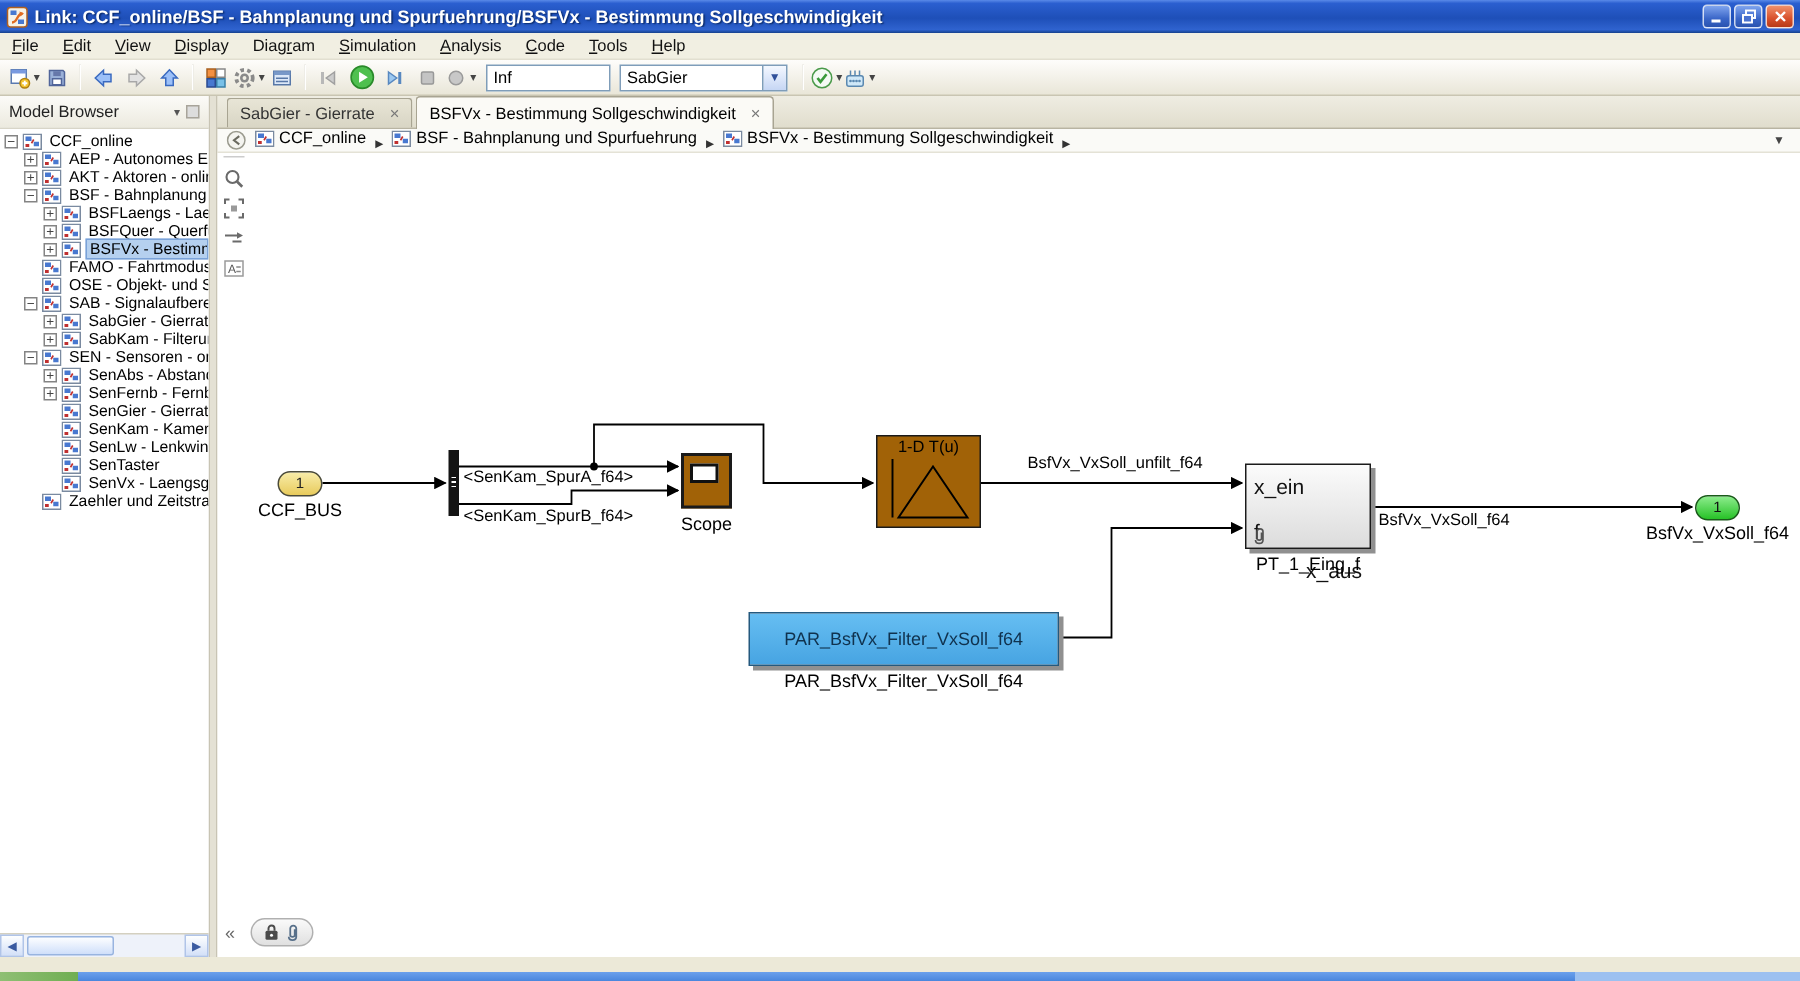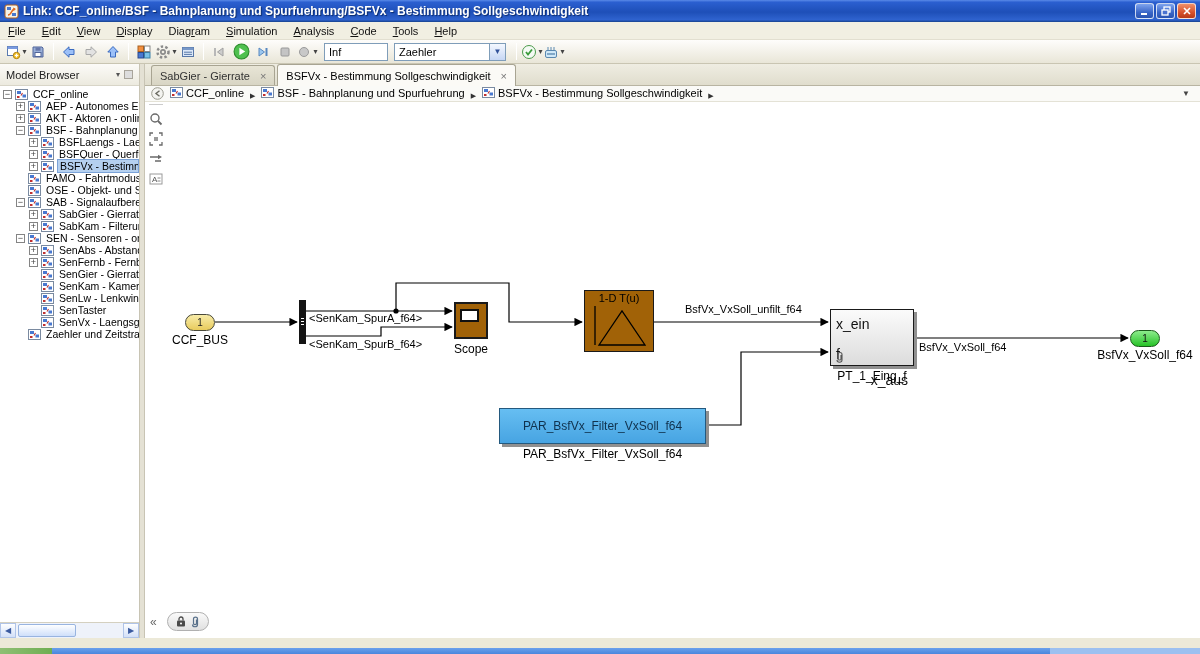--- a/index.html
+++ b/index.html
@@ -23,21 +23,21 @@
     display:flex;align-items:center;font-size:11px;color:#111;border-bottom:1px solid #e2dfd0;}
   .menu-item{padding:2px 8px;cursor:default;}
 
   
   #toolbar{position:absolute;left:0;top:40px;width:100%;height:24px;
     background:linear-gradient(180deg,#fefdfb,#e9e6d8);border-bottom:1px solid #c9c5b2;
     display:flex;align-items:center;padding:0 5px;}
   .tb-btn{height:20px;min-width:22px;display:flex;align-items:center;justify-content:center;border-radius:2px;}
   .tb-caret{font-size:8px;color:#444;margin-left:1px;}
   .tb-sep{width:1px;height:17px;background:#c4c0ae;border-right:1px solid #ffffff;margin:0 4px;}
-  #stoptime-input{width:64px;height:18px;border:1px solid #7f9db9;font-size:11px;padding:1px 4px;
+  #stoptime-input{width:83px;height:18px;border:1px solid #7f9db9;font-size:11px;padding:1px 4px;
     margin:0 6px;font-family:"Liberation Sans",sans-serif;}
   #mode-select{width:112px;height:18px;border:1px solid #7f9db9;background:#fff;font-size:11px;
     display:flex;align-items:center;margin-right:6px;}
   #mode-select .val{flex:1;padding-left:4px;}
   #mode-select .arrow{width:16px;height:100%;background:linear-gradient(180deg,#f4f8ff,#c6d6f4);
     border-left:1px solid #7f9db9;display:flex;align-items:center;justify-content:center;
     font-size:8px;color:#30509a;}
 
   
   #main{position:absolute;left:0;top:64px;width:100%;height:574px;display:flex;}
@@ -256,21 +256,21 @@
         </svg>
     </span>
     <span class="tb-btn">
       <svg width="16" height="16" viewBox="0 0 16 16">
           <circle cx="8" cy="8" r="4.5" fill="#c8c8c8" stroke="#9a9a9a"></circle>
         </svg>
       <span class="tb-caret">▾</span>
     </span>
     <input id="stoptime-input" value="Inf" style="">
     <span id="mode-select">
-      <span class="val">Zaehler</span>
+      <span class="val">SabGier</span>
       <span class="arrow">▼</span>
     </span>
     <span class="tb-sep"></span>
     <span class="tb-btn">
       <svg width="16" height="16" viewBox="0 0 16 16">
         <circle cx="8" cy="8" r="6.5" fill="#f4faf4" stroke="#4a9a4a"></circle>
         <path d="M5,8 L7,10.5 L11,5.5" stroke="#3a9a3a" stroke-width="1.8" fill="none"></path>
       </svg>
         <span class="tb-caret">▾</span>
     </span>

